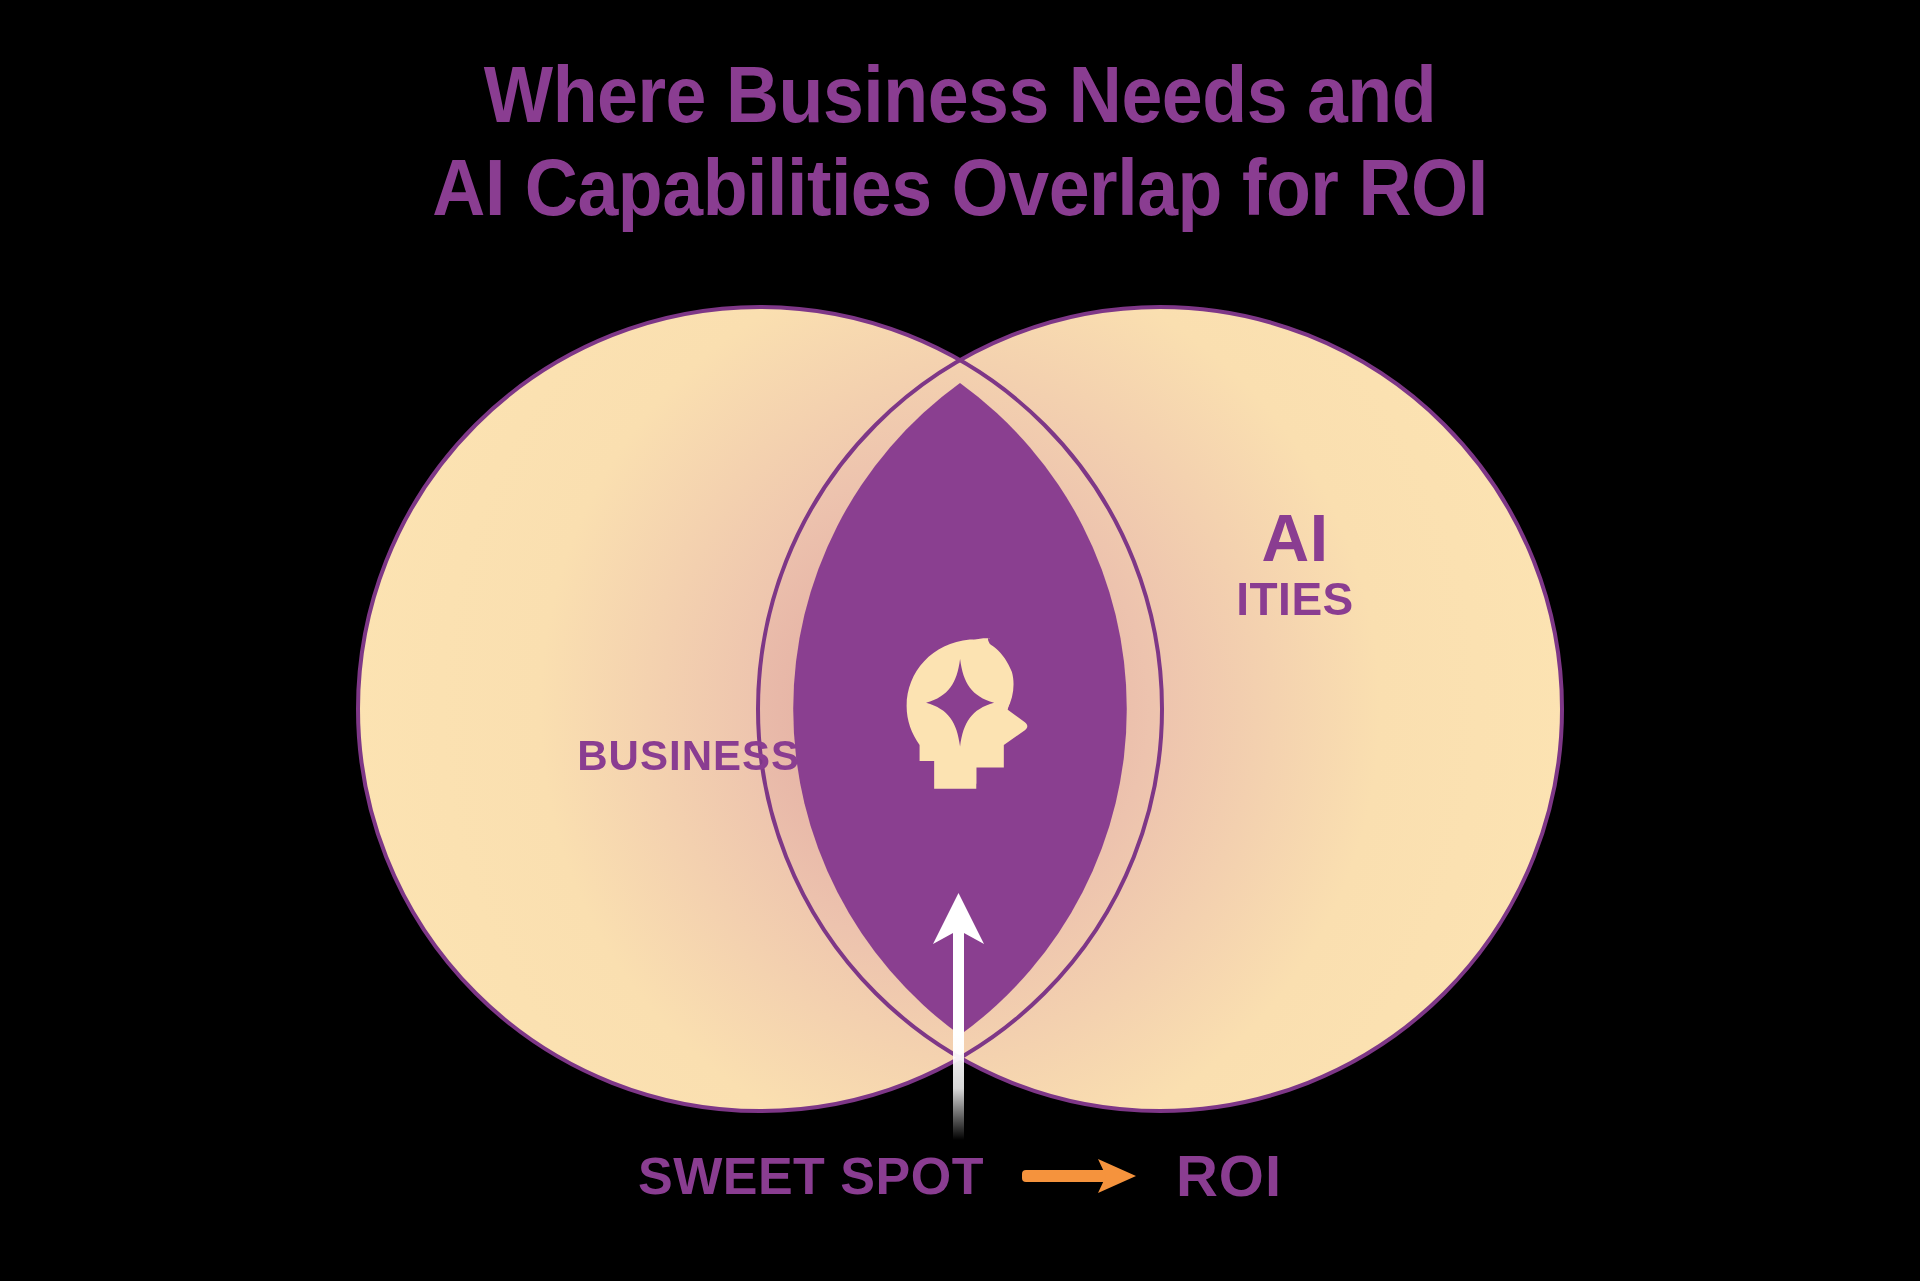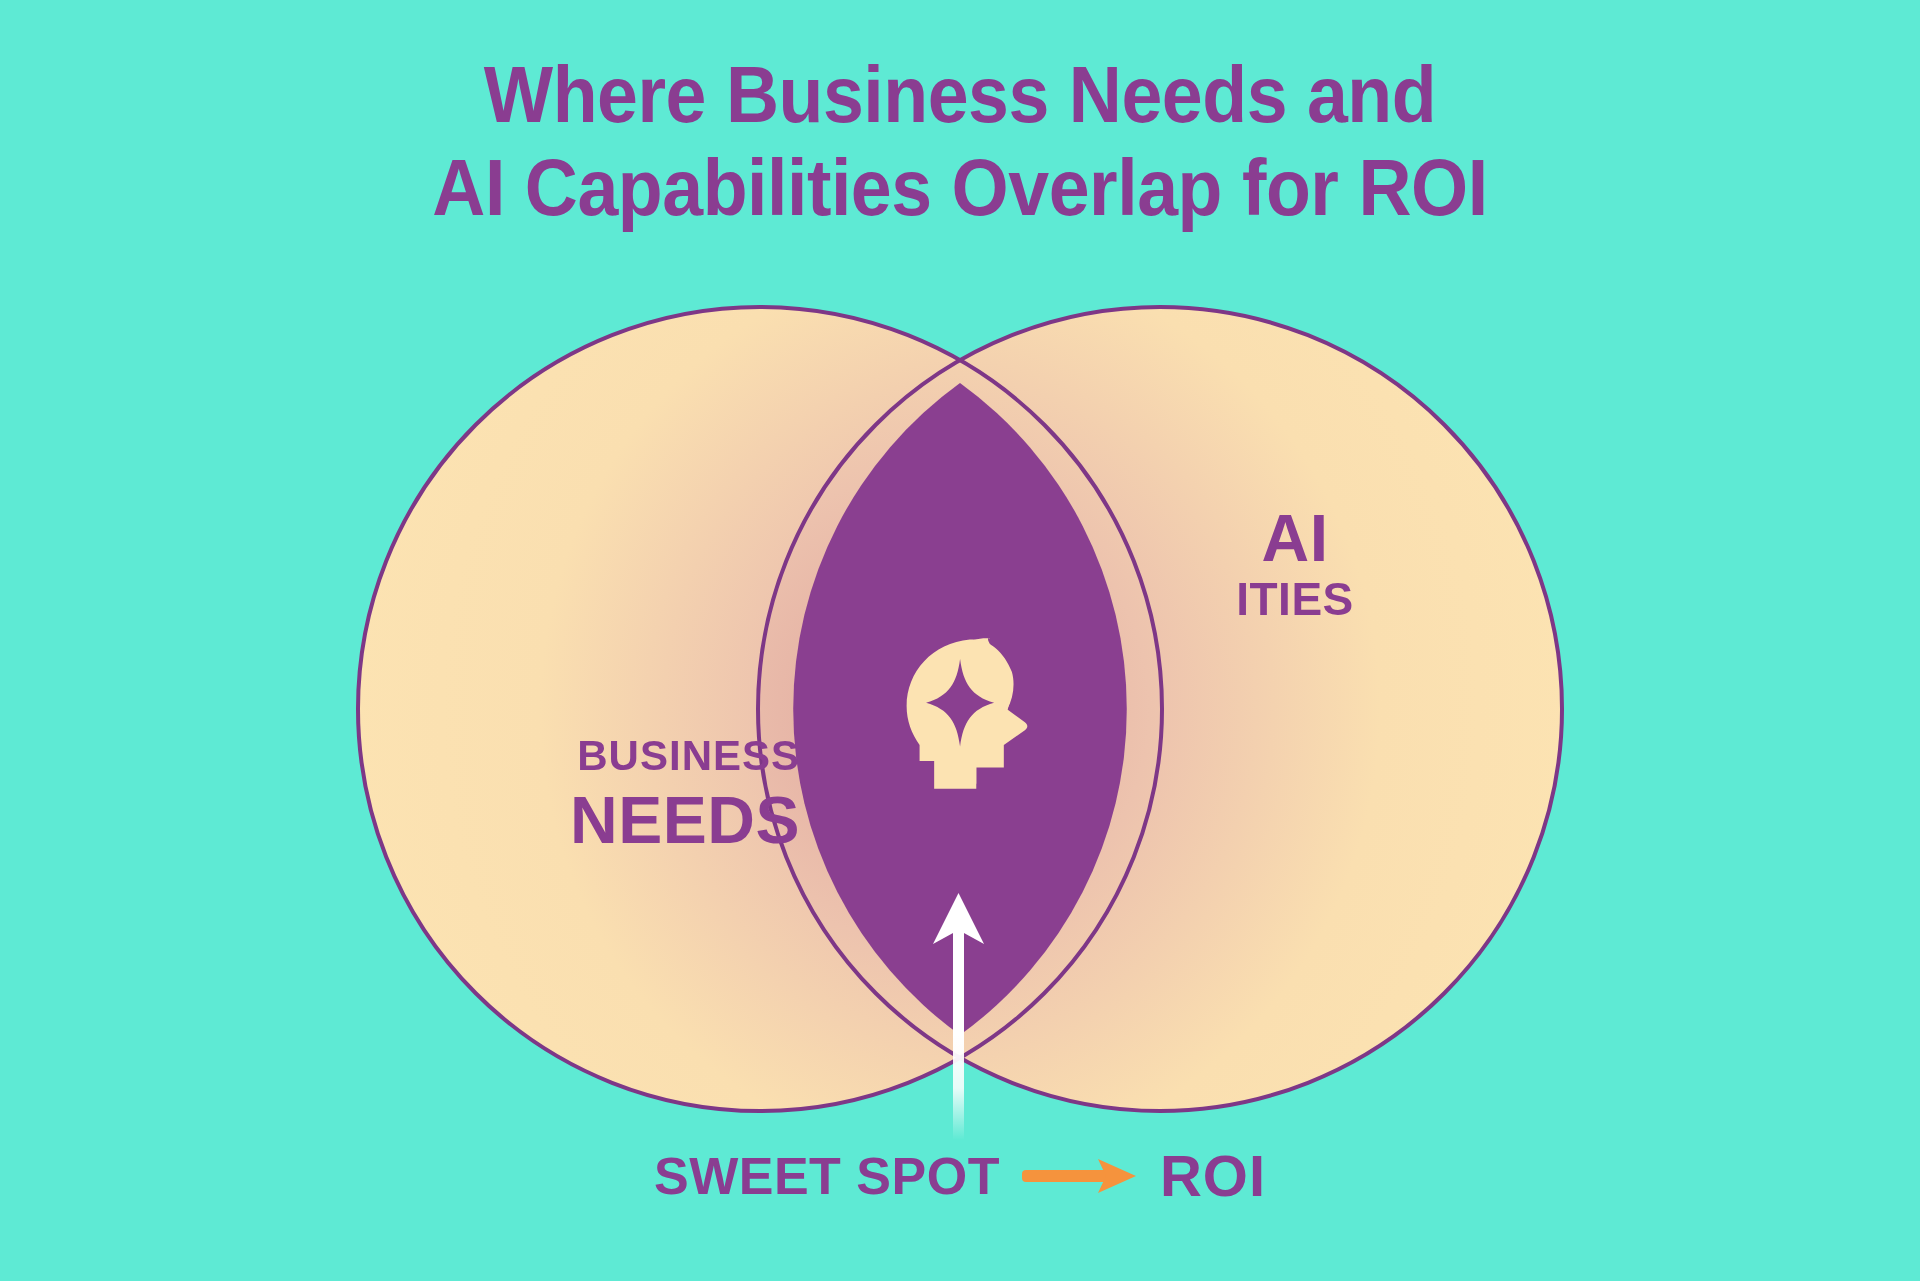--- a/index.html
+++ b/index.html
@@ -8,21 +8,21 @@
     padding: 0;
     background: #FCE3B2;
   }
   body {
     font-family: "Liberation Sans", sans-serif;
   }
   #stage {
     position: relative;
     width: 1920px;
     height: 1281px;
-    background: #5eead4;
+    background: #000000;
     overflow: hidden;
   }
 
   
   .title-block {
     position: absolute;
     top: 48px;
     left: 0;
     width: 1920px;
     text-align: center;
@@ -104,21 +104,21 @@
 
   
   #bottom-row {
     position: absolute;
     left: 0;
     top: 1142px;
     width: 1920px;
     display: flex;
     align-items: center;
     justify-content: center;
-    gap: 20px;
+    gap: 36px;
   }
   #sweet-spot-text {
     color: #8A3D91;
     font-family: "Liberation Sans Narrow", "Liberation Sans", sans-serif;
     font-weight: bold;
     font-size: 52px;
     letter-spacing: 0.5px;
     white-space: nowrap;
   }
   #roi-text {
@@ -234,21 +234,20 @@
     </g>
 
     <g>
       <rect x="953" y="905" width="11" height="235" fill="url(#whiteFade)"></rect>
       <path d="M 958.5 893 L 984 944 L 958.5 930 L 933 944 Z" fill="#FFFFFF"></path>
     </g>
   </svg>
 
   <div class="label-group" id="business-label">
     <span class="small">BUSINESS</span>
-    <span class="big">NEEDS</span>
   </div>
 
   <div class="label-group" id="ai-label">
     <span class="big">AI</span>
     <span class="small2">ITIES</span>
   </div>
 
   <div id="bottom-row">
     <span id="sweet-spot-text">SWEET SPOT</span>
     <svg id="arrow-right-icon" viewBox="0 0 120 44">

